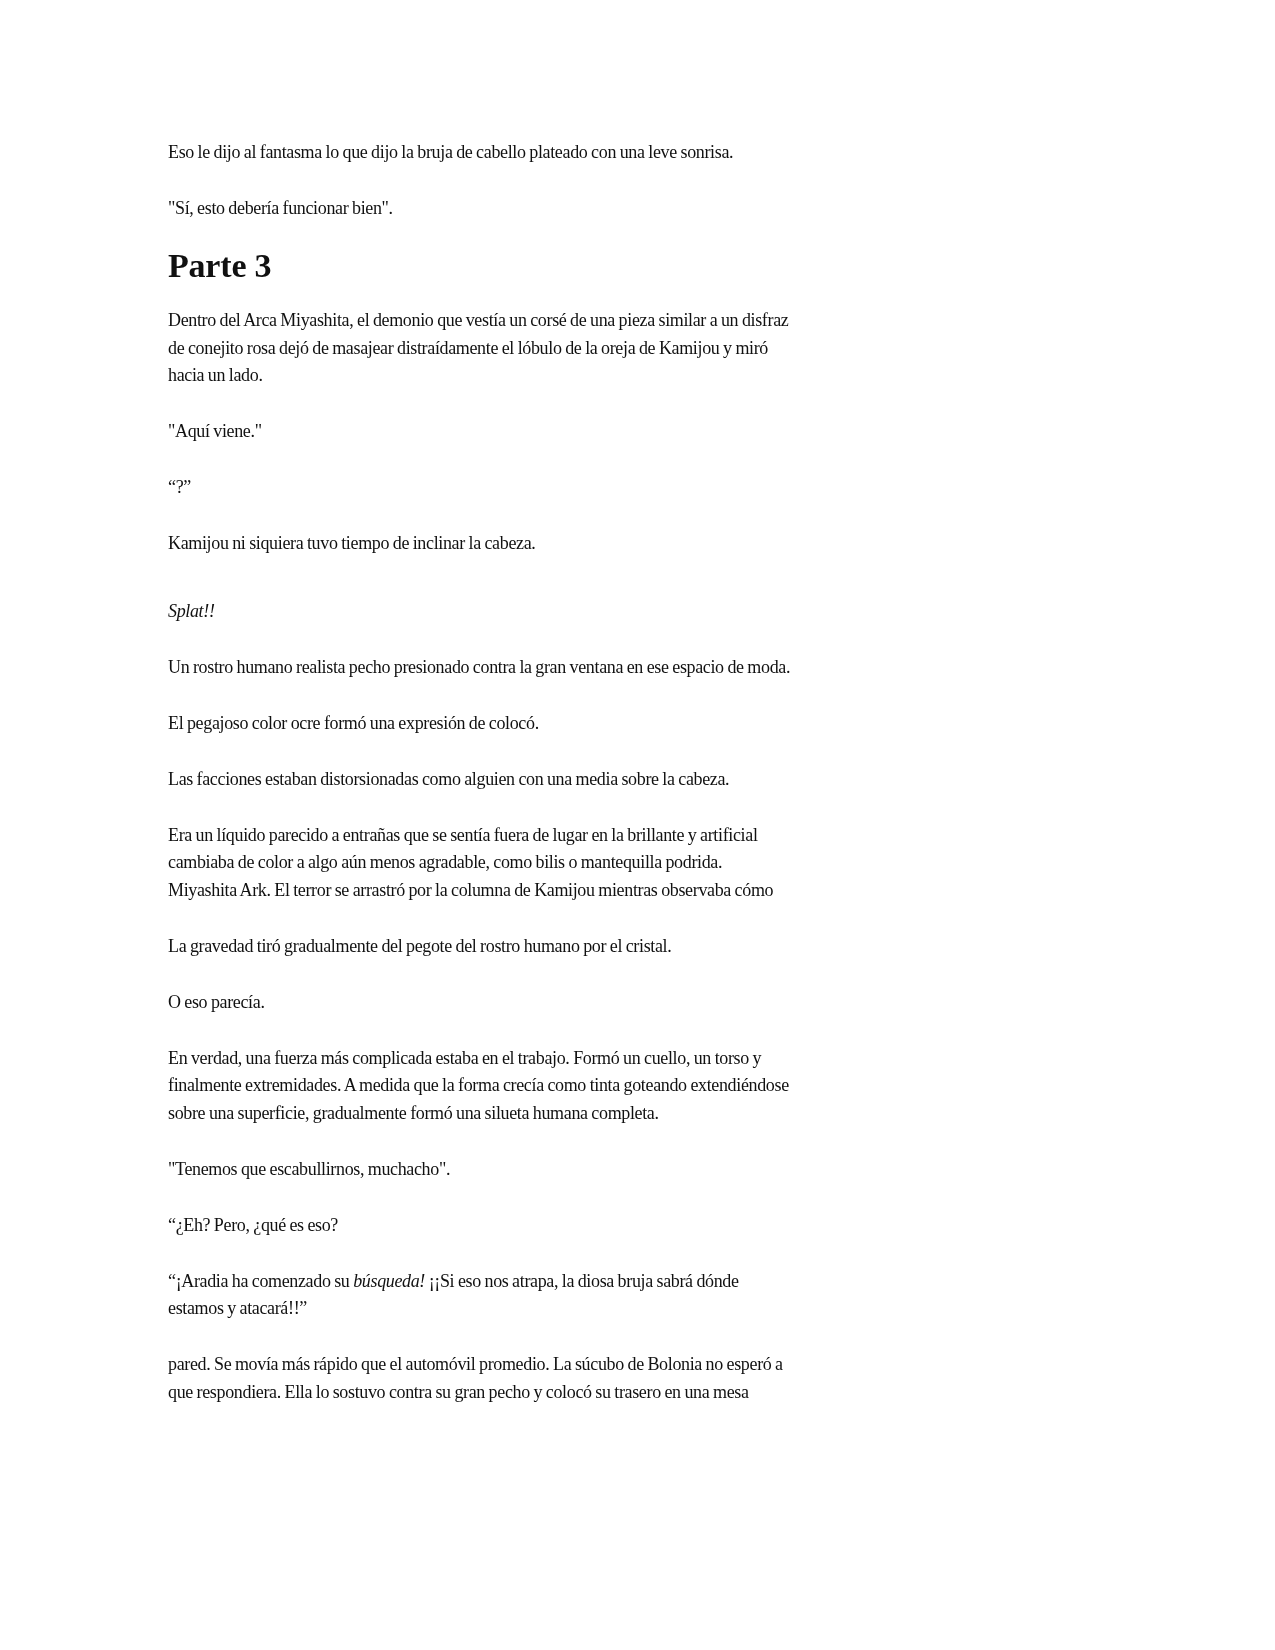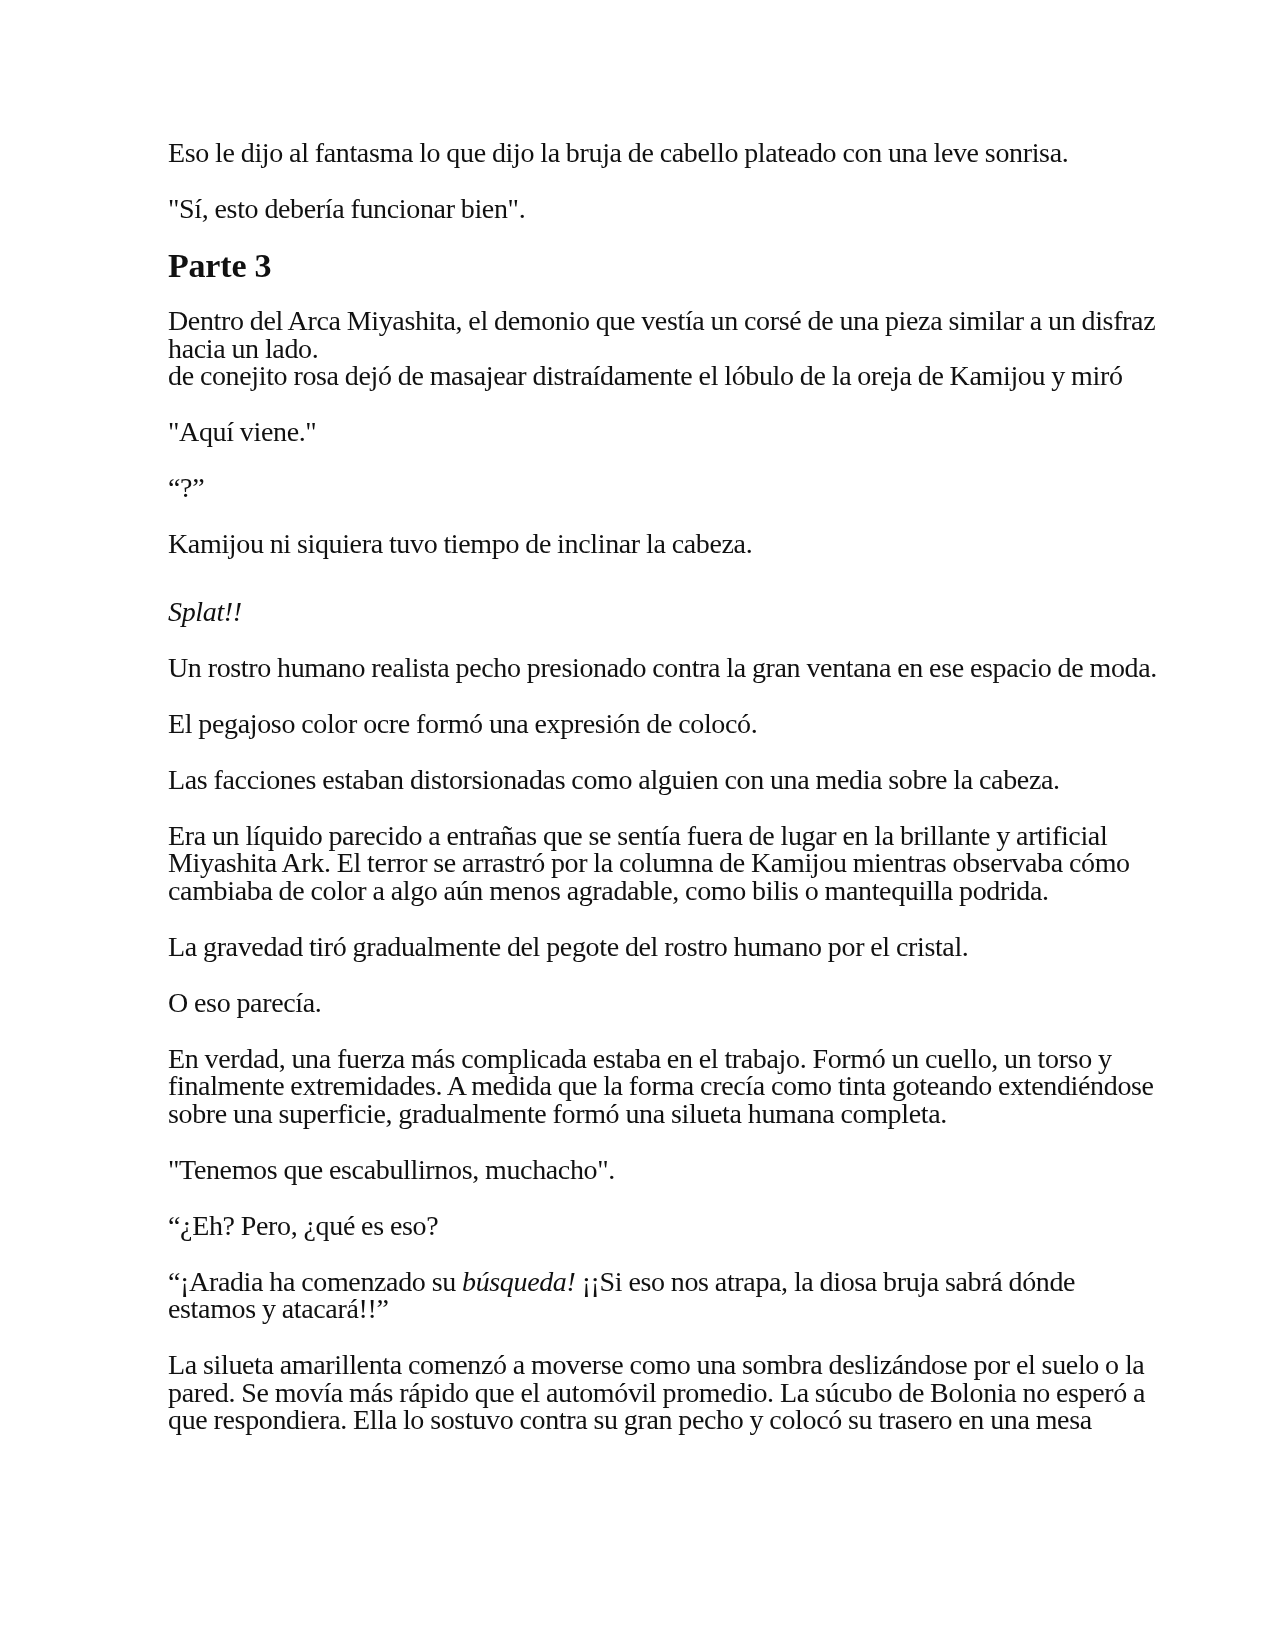--- a/index.html
+++ b/index.html
@@ -16,21 +16,21 @@
     color: #111111;
   }
   .page {
     position: absolute;
     left: 168px;
     top: 139px;
     width: 900px;
   }
   .para {
     margin: 0 0 28.5px 0;
-    font-size: 28px;
+    font-size: 18px;
     line-height: 27.5px;
     letter-spacing: -0.35px;
     word-spacing: -0.5px;
     white-space: normal;
   }
   .heading {
     margin: 4px 0 26px 0;
     font-size: 34px;
     line-height: 30px;
     font-weight: bold;
@@ -55,22 +55,22 @@
   </p>
 
   <p class="para">
     <span class="line">"Sí, esto debería funcionar bien".</span>
   </p>
 
   <h2 class="heading">Parte 3</h2>
 
   <p class="para">
     <span class="line">Dentro del Arca Miyashita, el demonio que vestía un corsé de una pieza similar a un disfraz</span>
+    <span class="line">de conejito rosa dejó de masajear distraídamente el lóbulo de la oreja de Kamijou y miró</span>
     <span class="line">hacia un lado.</span>
-    <span class="line">de conejito rosa dejó de masajear distraídamente el lóbulo de la oreja de Kamijou y miró</span>
   </p>
 
   <p class="para">
     <span class="line">"Aquí viene."</span>
   </p>
 
   <p class="para">
     <span class="line">“?”</span>
   </p>
 
@@ -89,22 +89,22 @@
   <p class="para">
     <span class="line">El pegajoso color ocre formó una expresión de colocó.</span>
   </p>
 
   <p class="para">
     <span class="line">Las facciones estaban distorsionadas como alguien con una media sobre la cabeza.</span>
   </p>
 
   <p class="para">
     <span class="line">Era un líquido parecido a entrañas que se sentía fuera de lugar en la brillante y artificial</span>
+    <span class="line">cambiaba de color a algo aún menos agradable, como bilis o mantequilla podrida.</span>
     <span class="line">Miyashita Ark. El terror se arrastró por la columna de Kamijou mientras observaba cómo</span>
-    <span class="line">cambiaba de color a algo aún menos agradable, como bilis o mantequilla podrida.</span>
   </p>
 
   <p class="para">
     <span class="line">La gravedad tiró gradualmente del pegote del rostro humano por el cristal.</span>
   </p>
 
   <p class="para">
     <span class="line">O eso parecía.</span>
   </p>
 
@@ -121,18 +121,17 @@
   <p class="para">
     <span class="line">“¿Eh? Pero, ¿qué es eso?</span>
   </p>
 
   <p class="para">
     <span class="line"><span>“¡Aradia ha comenzado su </span><span class="ital">búsqueda!</span><span> ¡¡Si eso nos atrapa, la diosa bruja sabrá dónde</span></span>
     <span class="line">estamos y atacará!!”</span>
   </p>
 
   <p class="para">
-    <span class="line">La silueta amarillenta comenzó a moverse como una sombra deslizándose por el suelo o la</span>
     <span class="line">pared. Se movía más rápido que el automóvil promedio. La súcubo de Bolonia no esperó a</span>
     <span class="line">que respondiera. Ella lo sostuvo contra su gran pecho y colocó su trasero en una mesa</span>
   </p>
 
 </div>
 
 </body></html>

